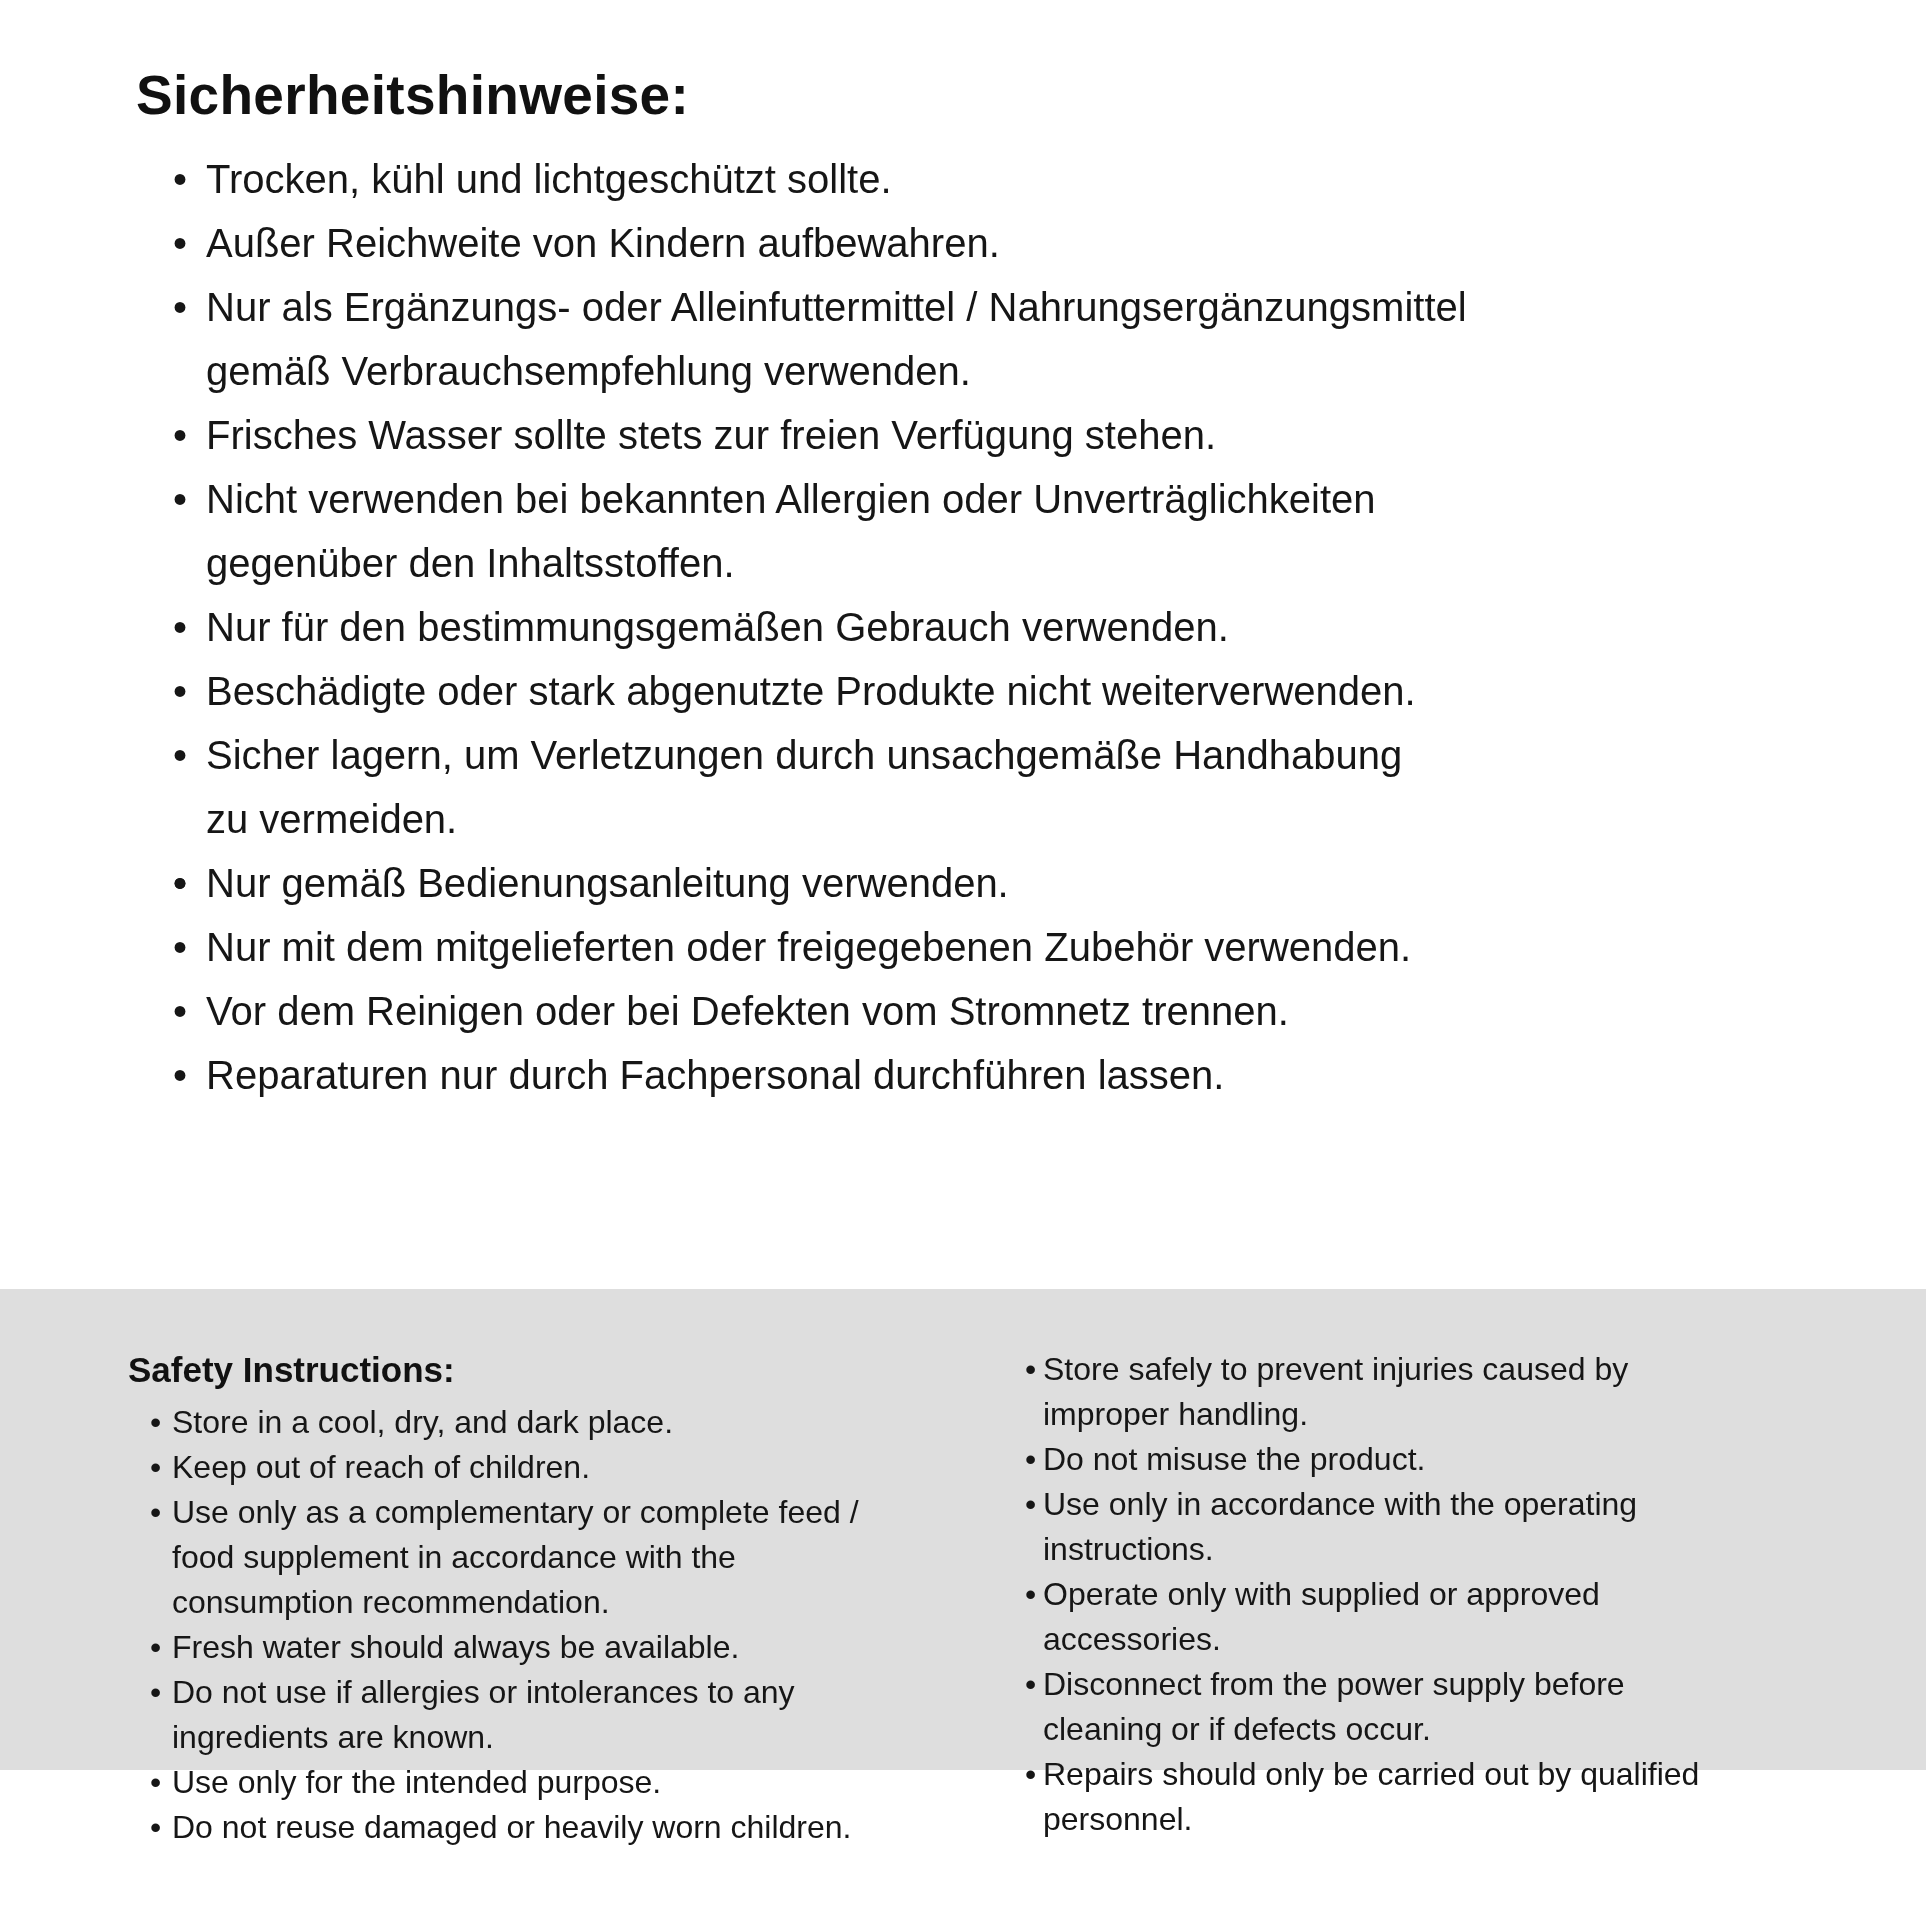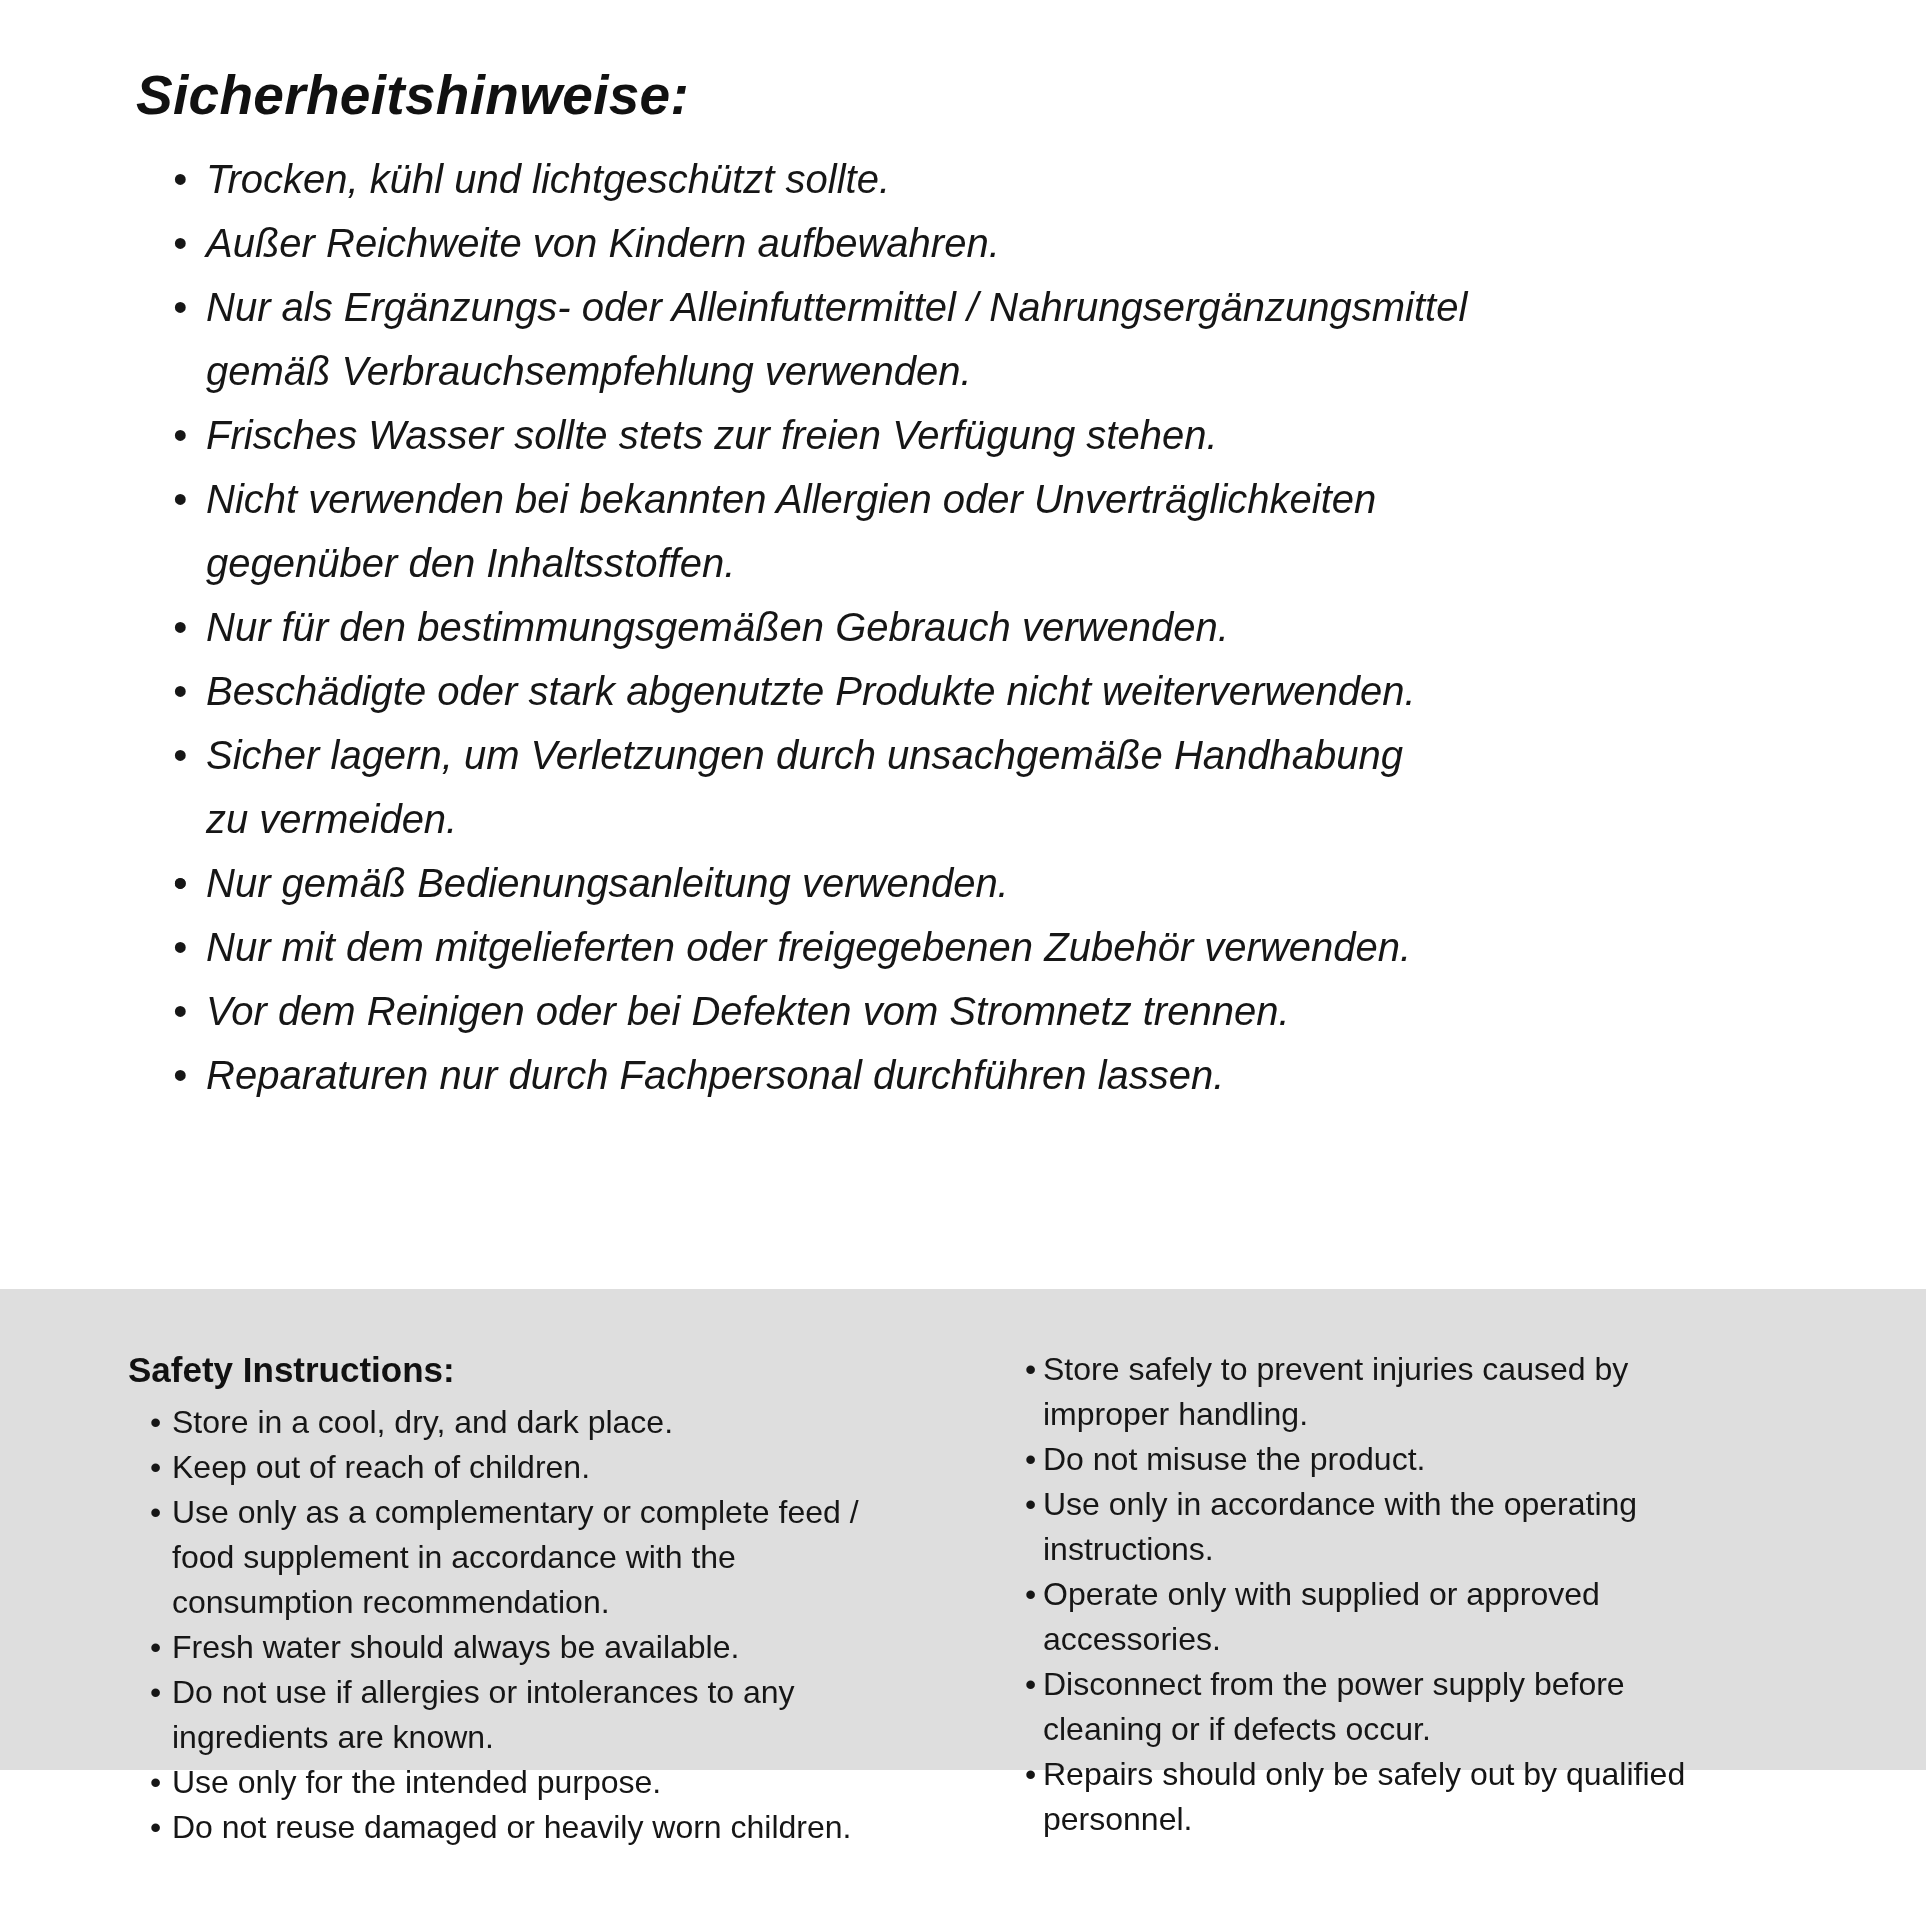--- a/index.html
+++ b/index.html
@@ -11,21 +11,21 @@
     -webkit-font-smoothing:antialiased;
   }
   .canvas {
     position:relative;
     width:1926px; height:1926px;
     overflow:hidden;
     background:#ffffff;
   }
 
   
-  .de-section { position:absolute; left:0; top:0; width:1926px; height:1289px; background:#ffffff;font-style:italic; }
+  .de-section { position:absolute; left:0; top:0; width:1926px; height:1289px; background:#ffffff; }
   .de-heading {
     position:absolute; left:136px; top:62px;
     font-size:55px; font-weight:700; line-height:1.2;
     color:#111111; letter-spacing:0.3px;
   }
   .de-list { position:absolute; left:173px; top:147px; width:1734px; }
   .item { position:relative; }
   .de-list .item {
     font-size:40px; line-height:64px;
     padding-left:33px;
@@ -178,20 +178,20 @@
         <span class="txt">Operate only with supplied or approved
 accessories.</span>
       </div>
       <div class="item">
         <span class="marker">•</span>
         <span class="txt">Disconnect from the power supply before
 cleaning or if defects occur.</span>
       </div>
       <div class="item">
         <span class="marker">•</span>
-        <span class="txt">Repairs should only be safely out by qualified
+        <span class="txt">Repairs should only be carried out by qualified
 personnel.</span>
       </div>
     </div>
 
   </div>
 </div>
 
 
 </body></html>

